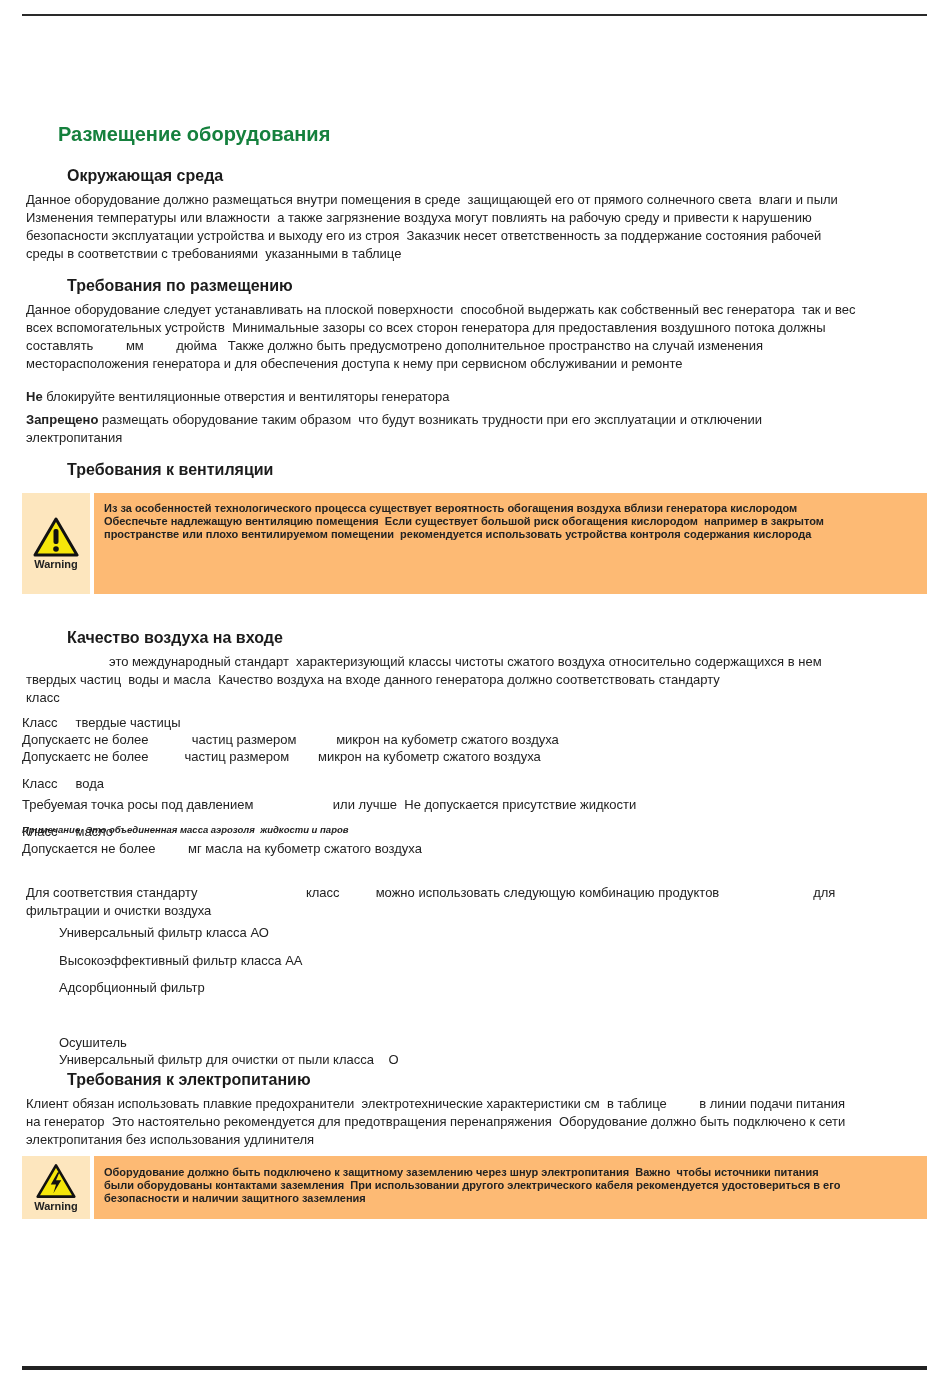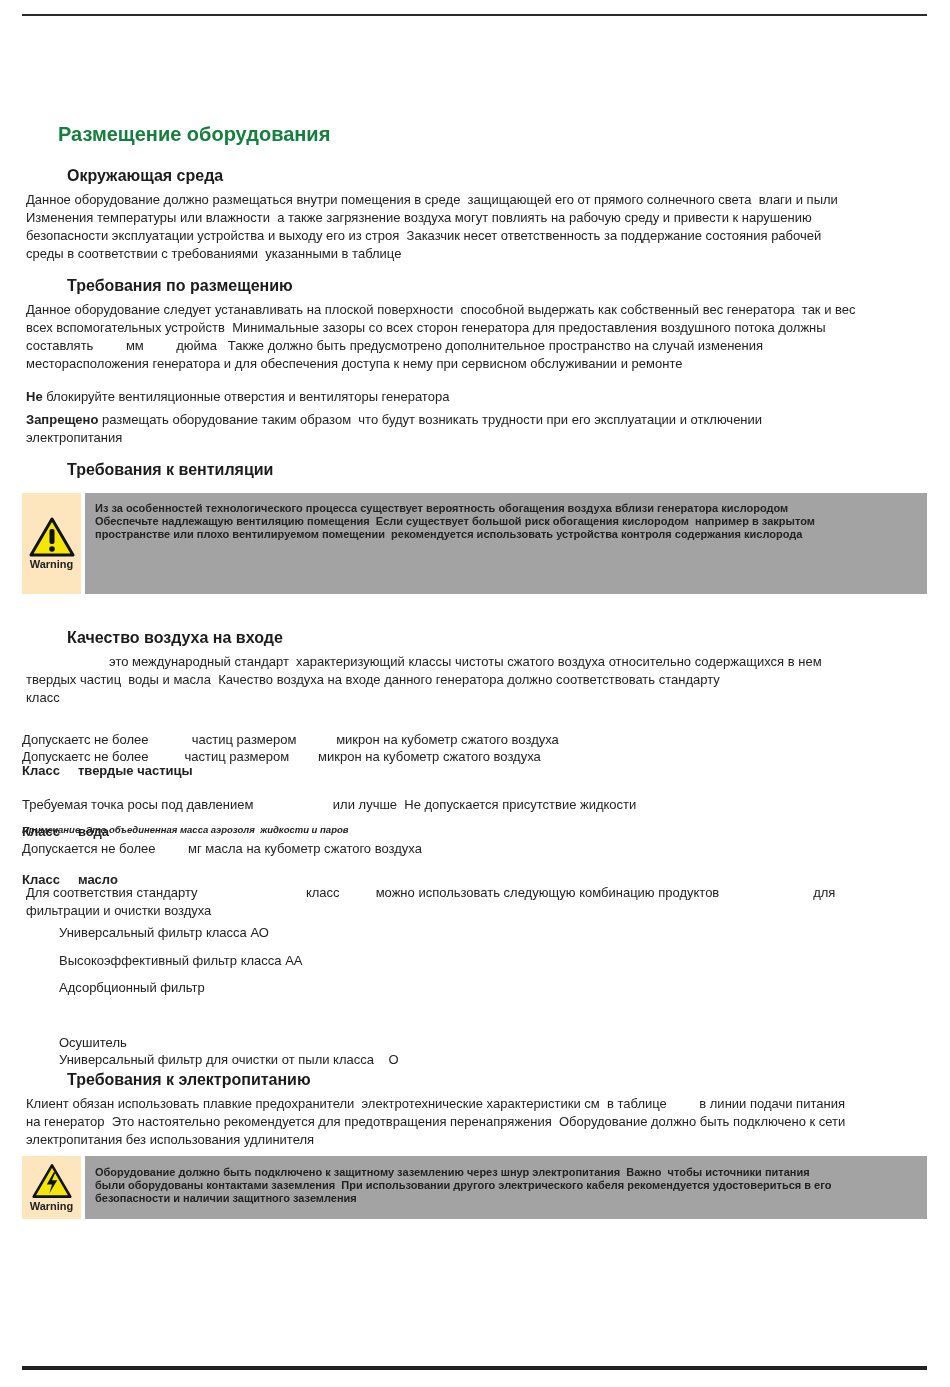--- a/index.html
+++ b/index.html
@@ -9,32 +9,32 @@
     }
     .rule { position: absolute; left: 22px; width: 905px; background: #2a2a2a; }
     .rule.top { top: 14px; height: 2px; }
     .rule.bottom { top: 1366px; height: 4px; background: #222; }
     .abs { position: absolute; }
     .page-title { left: 58px; top: 123px; font-size: 20px; font-weight: bold; margin: 0; color: #15803d; }
     .h2 { left: 67px; font-size: 16px; font-weight: bold; margin: 0; color: #1b1b1b; }
     .para { left: 22px; width: 910px; font-size: 13px; line-height: 18px; margin: 4px; color: #222; white-space: pre-wrap; }
     .para b { font-weight: bold; }
     .line { position: absolute; left: 22px; font-size: 13px; line-height: 17px; white-space: pre; color: #222; margin: 0; }
-    .line.bold { font-weight: bold; margin-top: 48px; }
+    .line.bold { font-weight: normal; }
     .note { position: absolute; left: 22px; font-size: 9.5px; font-style: italic; font-weight: bold; white-space: pre; color: #222; }
     .li { position: absolute; left: 59px; font-size: 13px; white-space: pre; color: #222; }
     .warn {
       position: absolute; left: 22px; width: 905px; display: flex; gap: 4px;
     }
     .warn .icon-col {
-      width: 59px; background: #fde6be; display: flex; flex-direction: column;
+      width: 68px; background: #fde6be; display: flex; flex-direction: column;
       align-items: center; justify-content: center;
     }
     .warn .text-col {
-      flex: 1; background: #a3a3a3; padding: 9px 20px 0 10px;
+      flex: 1; background: #fdba74; padding: 9px 20px 0 10px;
       font-size: 11px; font-weight: bold; line-height: 13px; color: #222;
     }
     .warn .text-col p { margin: 0; white-space: pre-wrap; }
     .warn .text-col p + p { margin-top: 10px; }
     .warn-label { font-size: 11px; font-weight: bold; color: #222; margin-top: 1px; }
   </style>
 </head>
 <body>
 
 <div class="rule top"></div>

